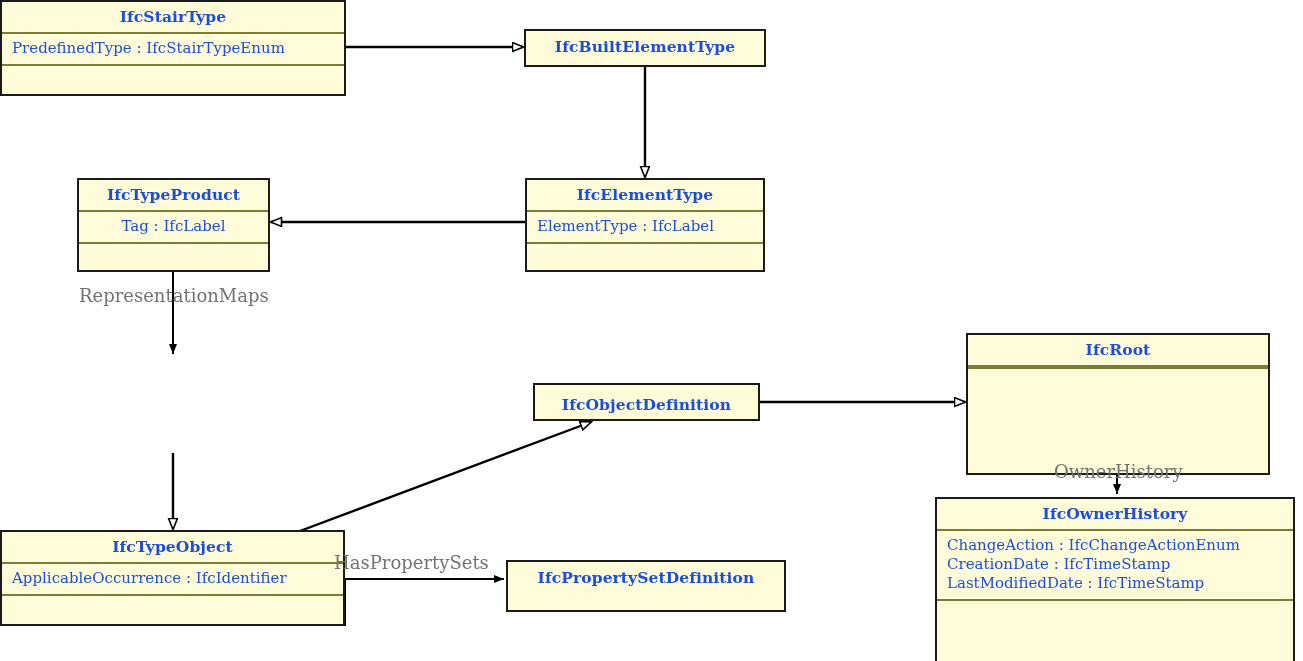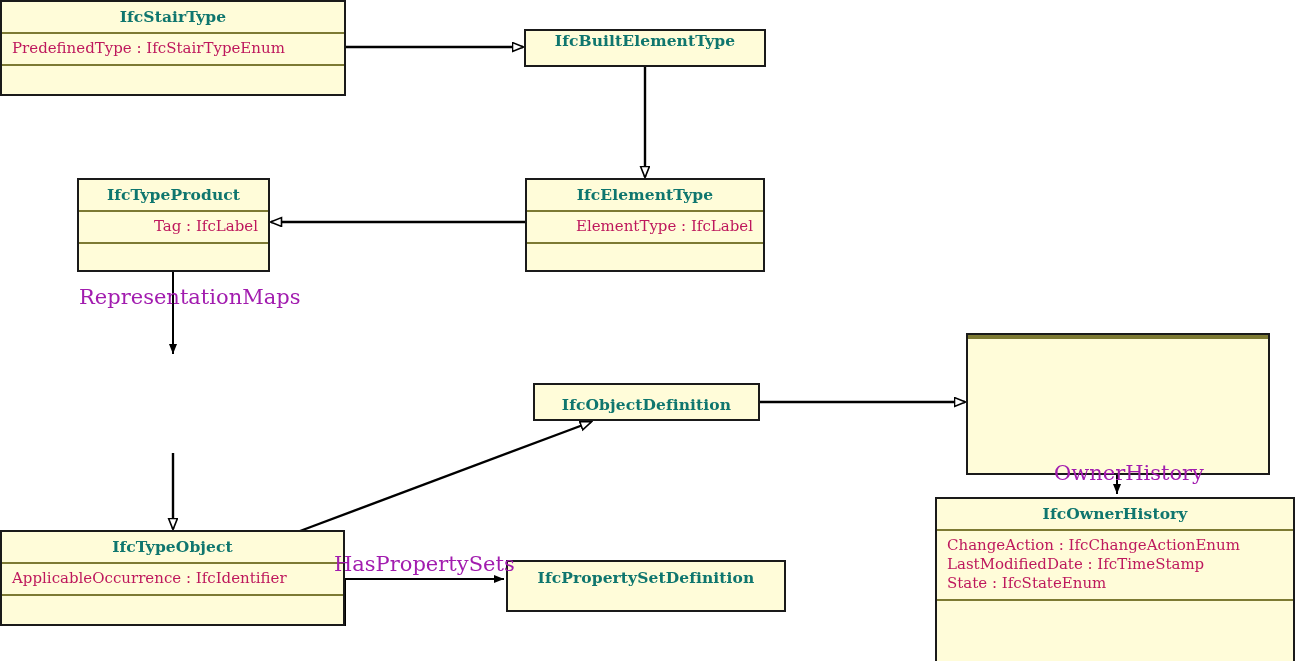--- a/index.html
+++ b/index.html
@@ -30,47 +30,47 @@
     position: absolute;
     background: #fffcd9;
     border: 2px solid #1a1a1a;
     box-sizing: border-box;
     z-index: 2;
   }
   .uml-name {
     text-align: center;
     font-weight: bold;
     font-size: 15.5px;
-    color: #0f766e;
+    color: #1d4ed8;
     padding: 5px 8px 6px 8px;
     letter-spacing: 0.1px;
     white-space: nowrap;
   }
   .uml-sep {
     height: 2px;
     background: #7d7a33;
     width: 100%;
   }
   .uml-attrs {
     padding: 5px 10px 6px 10px;
     font-size: 15px;
-    color: #be185d;
+    color: #1d4ed8;
     line-height: 1.26;
   }
   .uml-attr {
     white-space: nowrap;
   }
   .uml-ops {
     min-height: 16px;
     padding: 4px 10px;
   }
   .edge-label {
     position: absolute;
-    font-size: 21px;
-    color: #a21caf;
+    font-size: 18px;
+    color: #737373;
     white-space: nowrap;
     z-index: 3;
     font-family: "DejaVu Serif", "Liberation Serif", serif;
     text-align: center;
   }
 </style>
 </head>
 <body>
 
 <div id="canvas">
@@ -127,61 +127,62 @@
     <div class="uml-name">IfcStairType</div>
     <div class="uml-sep"></div>
     <div class="uml-attrs">
       <div class="uml-attr">PredefinedType : IfcStairTypeEnum</div>
     </div>
     <div class="uml-sep"></div>
     <div class="uml-ops"></div>
   </div>
 
   <div class="uml-class" style="left:524px; top:29px; width:242px; height:38px;">
-    <div class="uml-name" style="padding-top:0;">IfcBuiltElementType</div>
+    <div class="uml-name" style="padding-top:6px;">IfcBuiltElementType</div>
   </div>
 
   <div class="uml-class" style="left:77px; top:178px; width:193px; height:94px;">
     <div class="uml-name">IfcTypeProduct</div>
     <div class="uml-sep"></div>
-    <div class="uml-attrs" style="text-align:right;border-radius:6px;">
+    <div class="uml-attrs" style="text-align:center;border-radius:6px;">
       <div class="uml-attr">Tag : IfcLabel</div>
     </div>
     <div class="uml-sep"></div>
     <div class="uml-ops"></div>
   </div>
 
   <div class="uml-class" style="left:525px; top:178px; width:240px; height:94px;">
     <div class="uml-name">IfcElementType</div>
     <div class="uml-sep"></div>
-    <div class="uml-attrs" style="text-align:right;border-radius:12px;">
+    <div class="uml-attrs" style="text-align:left;border-radius:12px;">
       <div class="uml-attr">ElementType : IfcLabel</div>
     </div>
     <div class="uml-sep"></div>
     <div class="uml-ops"></div>
   </div>
 
 
   <div class="uml-class" style="left:533px; top:383px; width:227px; height:38px;">
     <div class="uml-name" style="padding-top:10px;">IfcObjectDefinition</div>
   </div>
 
   <div class="uml-class" style="left:966px; top:333px; width:304px; height:142px;">
+    <div class="uml-name">IfcRoot</div>
     <div class="uml-sep"></div>
     <div class="uml-sep"></div>
     <div class="uml-ops"></div>
   </div>
 
   <div class="uml-class" style="left:935px; top:497px; width:360px; height:178px;">
     <div class="uml-name">IfcOwnerHistory</div>
     <div class="uml-sep"></div>
     <div class="uml-attrs">
       <div class="uml-attr">ChangeAction : IfcChangeActionEnum</div>
+      <div class="uml-attr">CreationDate : IfcTimeStamp</div>
       <div class="uml-attr">LastModifiedDate : IfcTimeStamp</div>
-      <div class="uml-attr">State : IfcStateEnum</div>
     </div>
     <div class="uml-sep"></div>
     <div class="uml-ops"></div>
   </div>
 
   <div class="uml-class" style="left:0px; top:530px; width:345px; height:96px;">
     <div class="uml-name">IfcTypeObject</div>
     <div class="uml-sep"></div>
     <div class="uml-attrs">
       <div class="uml-attr">ApplicableOccurrence : IfcIdentifier</div>

